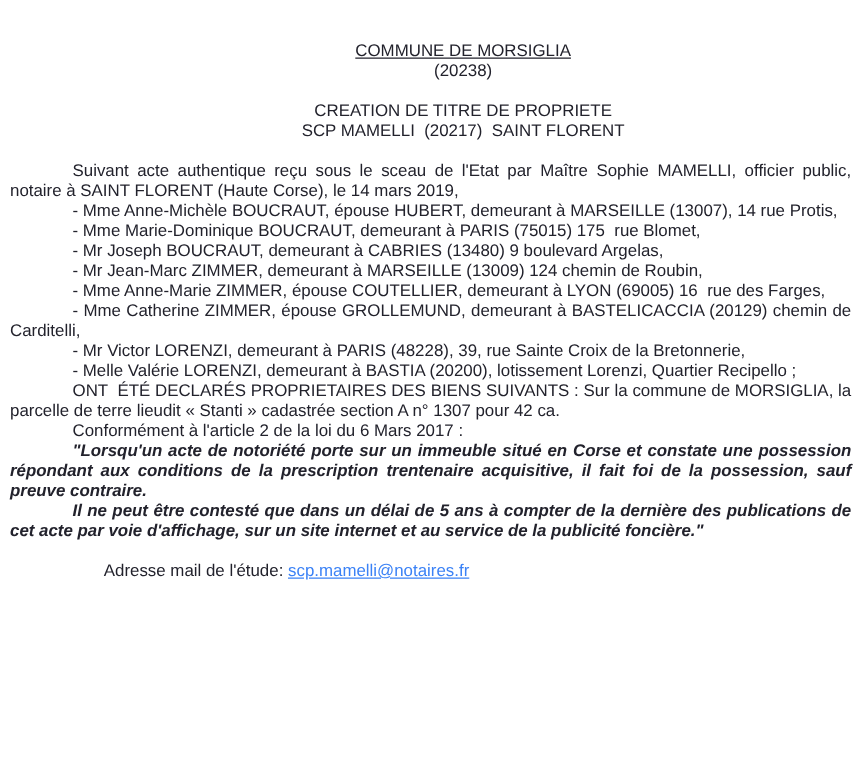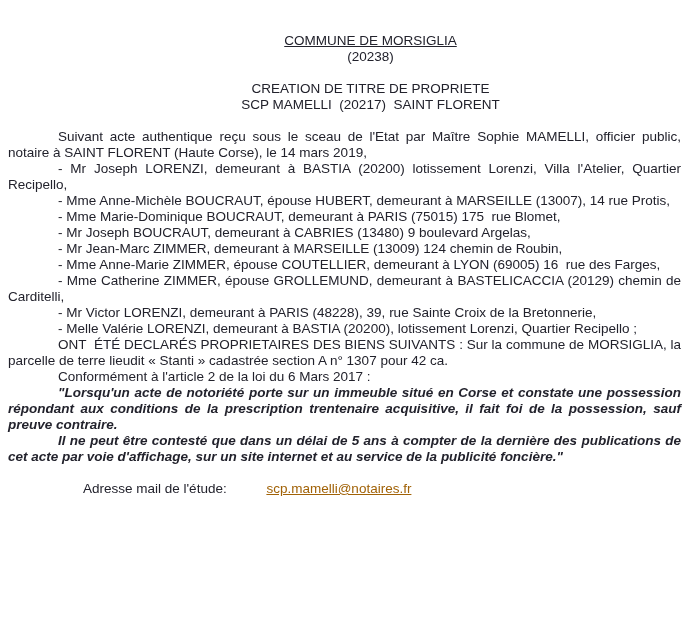--- a/index.html
+++ b/index.html
@@ -57,34 +57,33 @@
     <div class="hline underline">COMMUNE DE MORSIGLIA</div>
     <div class="hline">(20238)</div>
     <div class="hgap"></div>
     <div class="hline">CREATION DE TITRE DE PROPRIETE</div>
     <div class="hline">SCP MAMELLI  (20217)  SAINT FLORENT</div>
   </div>
 
   <div>
     <p class="par">Suivant acte authentique reçu sous le sceau de l'Etat par Maître Sophie MAMELLI, officier public, notaire à SAINT FLORENT (Haute Corse), le 14 mars 2019,</p>
 
-    <p class="par">- Mr Joseph LORENZI, demeurant à BASTIA (20200) lotissement Lorenzi, Villa l'Atelier, Quartier Recipello,</p>
     <p class="par">- Mme Anne-Michèle BOUCRAUT, épouse HUBERT, demeurant à MARSEILLE (13007), 14 rue Protis,</p>
     <p class="par">- Mme Marie-Dominique BOUCRAUT, demeurant à PARIS (75015) 175  rue Blomet,</p>
     <p class="par">- Mr Joseph BOUCRAUT, demeurant à CABRIES (13480) 9 boulevard Argelas,</p>
     <p class="par">- Mr Jean-Marc ZIMMER, demeurant à MARSEILLE (13009) 124 chemin de Roubin,</p>
     <p class="par">- Mme Anne-Marie ZIMMER, épouse COUTELLIER, demeurant à LYON (69005) 16  rue des Farges,</p>
     <p class="par">- Mme Catherine ZIMMER, épouse GROLLEMUND, demeurant à BASTELICACCIA (20129) chemin de Carditelli,</p>
     <p class="par">- Mr Victor LORENZI, demeurant à PARIS (48228), 39, rue Sainte Croix de la Bretonnerie,</p>
     <p class="par">- Melle Valérie LORENZI, demeurant à BASTIA (20200), lotissement Lorenzi, Quartier Recipello ;</p>
 
     <p class="par">ONT  ÉTÉ DECLARÉS PROPRIETAIRES DES BIENS SUIVANTS : Sur la commune de MORSIGLIA, la parcelle de terre lieudit « Stanti » cadastrée section A n° 1307 pour 42 ca.</p>
     <p class="par">Conformément à l'article 2 de la loi du 6 Mars 2017 :</p>
     <p class="par quote">"Lorsqu'un acte de notoriété porte sur un immeuble situé en Corse et constate une possession répondant aux conditions de la prescription trentenaire acquisitive, il fait foi de la possession, sauf preuve contraire.</p>
     <p class="par quote">Il ne peut être contesté que dans un délai de 5 ans à compter de la dernière des publications de cet acte par voie d'affichage, sur un site internet et au service de la publicité foncière."</p>
 
-    <p class="par email-par"><span>Adresse mail de l'étude: </span><a href="#" class="email-link" style="color: #a16207; margin-left: 36px;">scp.mamelli@notaires.fr</a></p>
+    <p class="par email-par"><span>Adresse mail de l'étude: </span><a href="#" class="email-link" style="color: #3b82f6;">scp.mamelli@notaires.fr</a></p>
 
     <div class="signoff">
     </div>
   </div>
 
 </div>
 
 </body></html>

